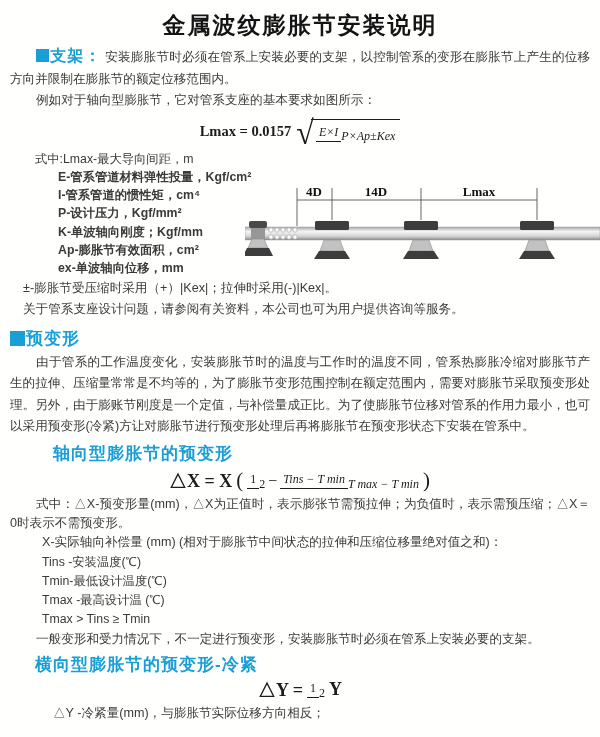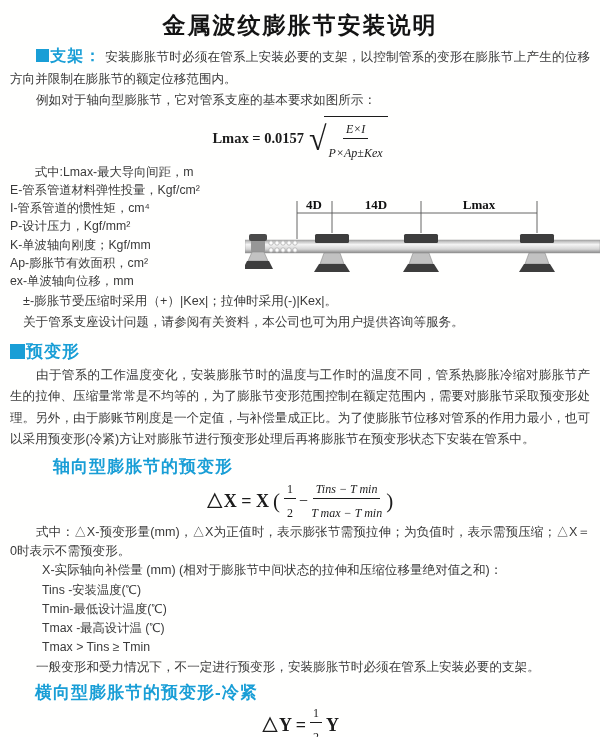--- a/index.html
+++ b/index.html
@@ -26,35 +26,35 @@
   .sub-head.lateral{margin:4px 0 0 35px;}
 
   
   .formula{display:flex;justify-content:center;align-items:center;
            font-family:"Liberation Serif",serif;color:#1c1c1c;}
   .f-lmax{margin:4px 0 2px;}
   .f-lhs{font-weight:700;font-size:14.5px;}
   .sqrt{display:inline-flex;align-items:center;margin-left:5px;}
   .sqrt-sym{font-size:32px;line-height:1;font-weight:400;margin-right:-3px;transform:scaleY(1.05);}
   .sqrt-body{border-top:1.4px solid #1c1c1c;padding:2px 5px 0;}
-  .frac{display:inline-flex;flex-direction:column;align-items:center;
+  .frac{display:inline-flex;flex-direction:row;align-items:center;
         font-size:12px;line-height:1.25;}
   .frac.it{font-style:italic;}
   .frac .num{border-bottom:1.2px solid #1c1c1c;padding:0 3px 1px;}
   .frac .den{padding-top:7px;}
   .f-axial{margin:4px 0 2px;gap:3px;}
   .f-bold{font-weight:700;font-size:18px;}
   .paren{font-size:21px;font-weight:400;line-height:1;margin:0 1px;}
   .f-lat{margin:2px 0;gap:4px;}
 
   
   .def-zone{position:relative;margin:2px 10px 0;height:128px;}
   .def-line{font-size:12.3px;line-height:18.3px;}
   .def-first{margin-left:25px;}
-  .def-rest{}
+  .def-rest{margin-left:48px;font-weight:bold;}
   .diagram{position:absolute;top:30px;right:-10px;width:355px;height:100px;}
   .hang{margin-left:23px;}
   .ind42{margin-left:42px;}
   .ind53{margin-left:53px;}
   .temp-line{font-size:12.3px;line-height:19.2px;margin-left:42px;}
 </style>
 </head>
 <body>
 
 <div class="title">金属波纹膨胀节安装说明</div>

